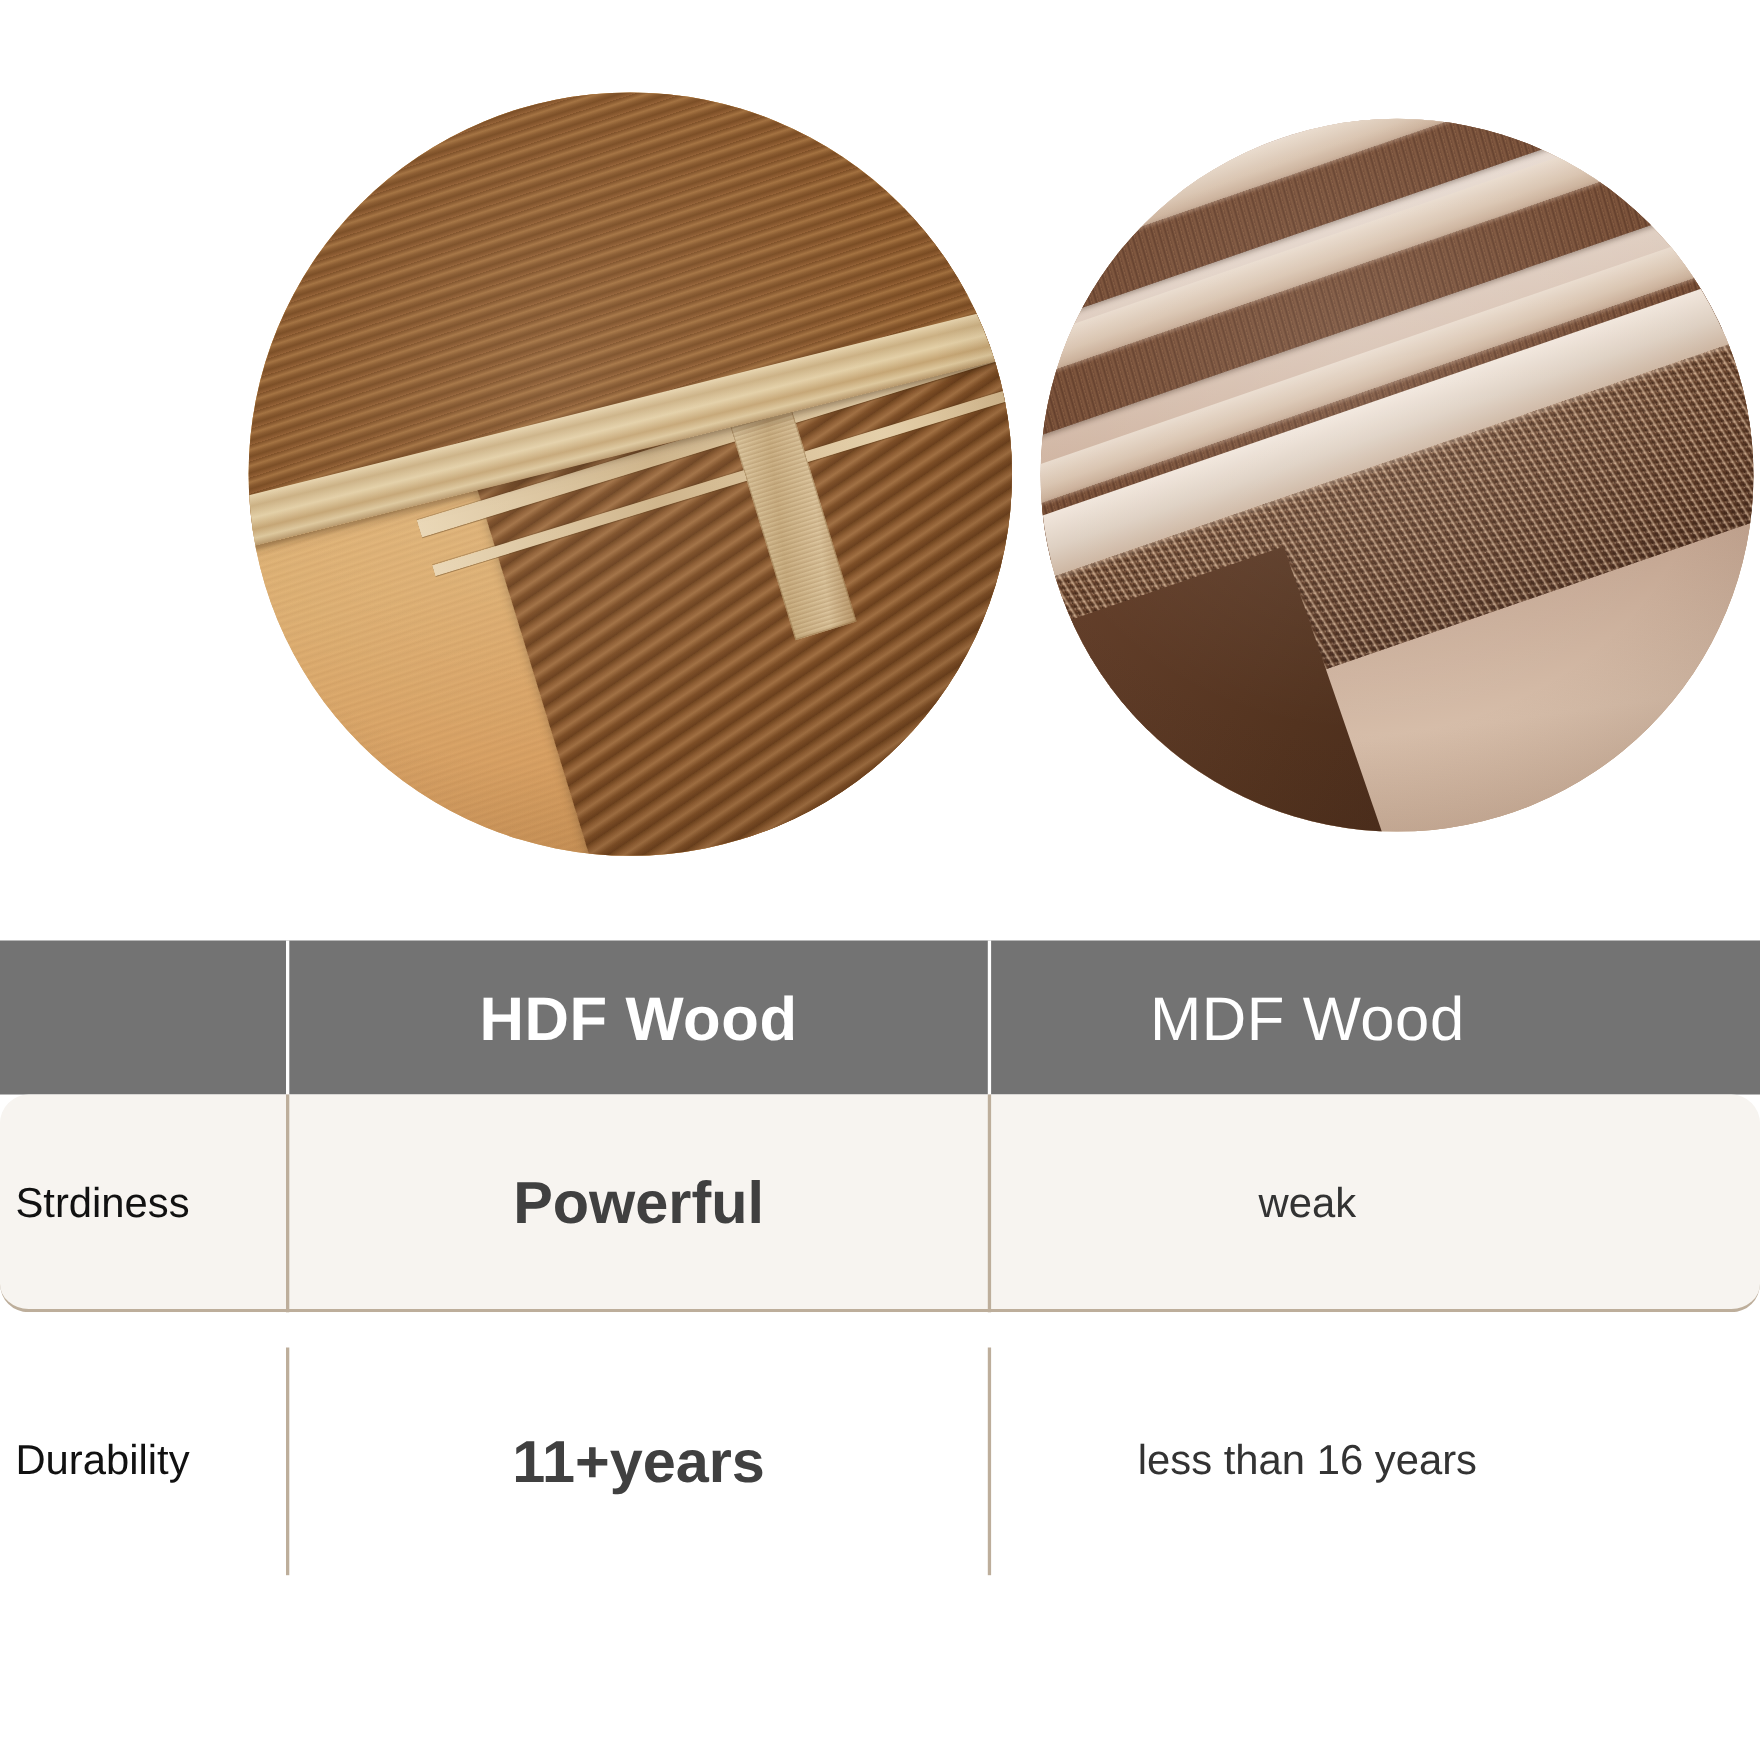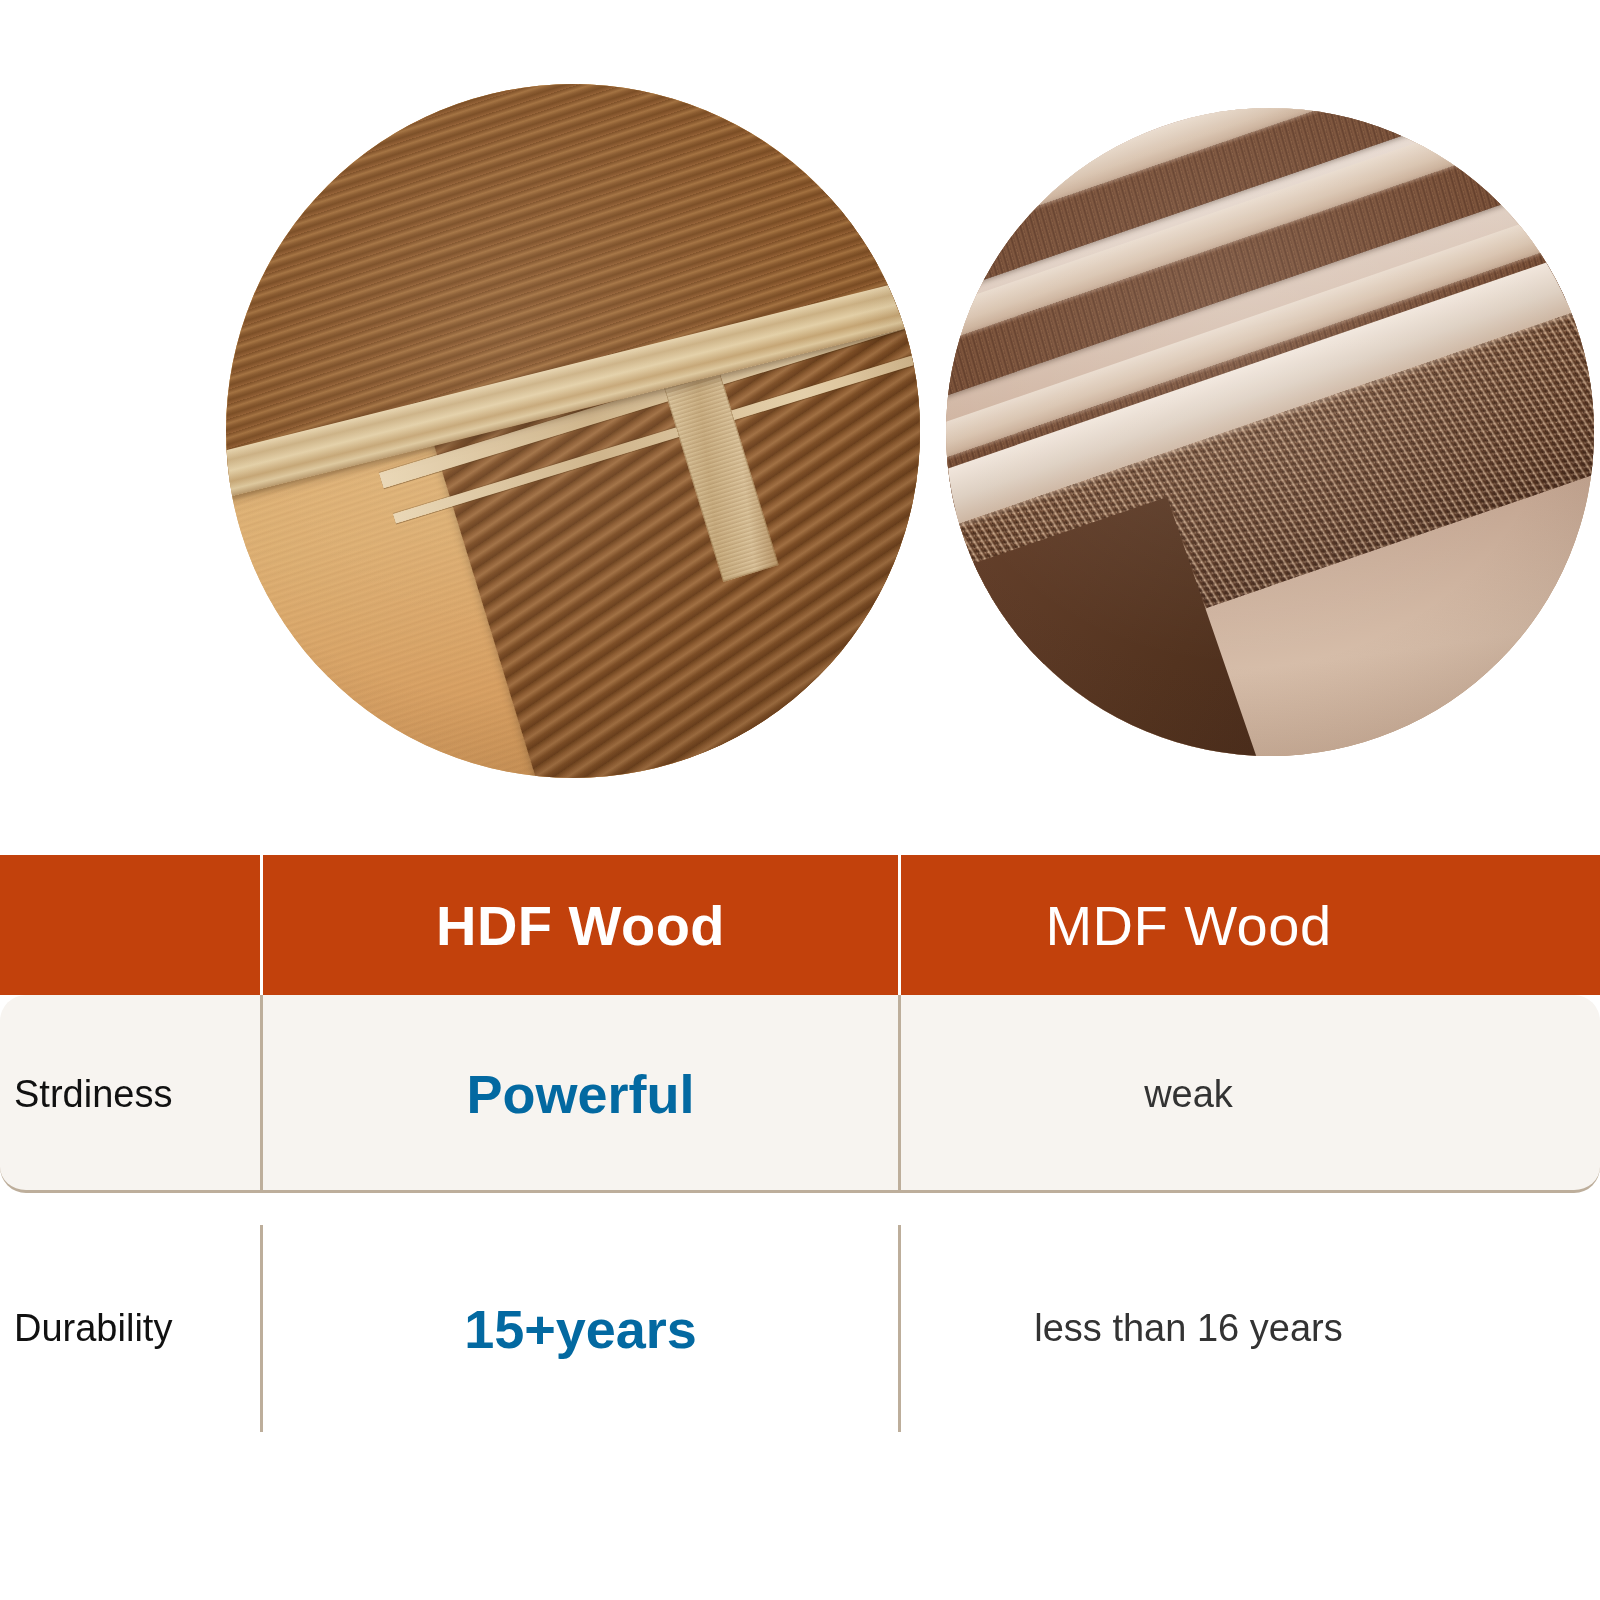--- a/index.html
+++ b/index.html
@@ -231,21 +231,21 @@
     box-sizing: border-box;
     display: flex;
     align-items: center;
   }
   .c-feature { width: 260px; padding-left: 14px; }
   .c-hdf     { width: 638px; justify-content: center; }
   .c-mdf     { width: 578px; justify-content: center; }
 
   
   .thead {
-    background: #c2410c;
+    background: #737373;
     height: 140px;
   }
   .thead .tcell { height: 140px; }
   .thead .c-hdf  { border-left: 3px solid #ffffff; }
   .thead .c-mdf  { border-left: 3px solid #ffffff; }
   .th-hdf {
     color: #ffffff;
     font-size: 56px;
     font-weight: bold;
     letter-spacing: .5px;
@@ -266,21 +266,21 @@
   .row-plain { background: #ffffff; }
   .row-last { border-bottom: none; height: 207px; margin-top: 32px; }
   .row-last .tcell { height: 207px; }
 
   .feature-label {
     color: #111111;
     font-size: 38px;
     font-weight: 400;
   }
   .val-strong {
-    color: #0369a1;
+    color: #404040;
     font-size: 54px;
     font-weight: bold;
   }
   .val-plain {
     color: #333333;
     font-size: 38px;
     font-weight: 400;
   }
   .icon-wrap { display: flex; align-items: center; justify-content: center; }
 </style>
@@ -352,20 +352,20 @@
     <div class="tcell c-mdf">
       <span class="val-plain">weak</span>
     </div>
   </div>
 
   <div class="trow tbody-row row-plain row-last">
     <div class="tcell c-feature">
       <span class="feature-label">Durability</span>
     </div>
     <div class="tcell c-hdf">
-      <span class="val-strong">15+years</span>
+      <span class="val-strong">11+years</span>
     </div>
     <div class="tcell c-mdf">
       <span class="val-plain">less than 16 years</span>
     </div>
   </div>
 
 </div>
 
 </body></html>

